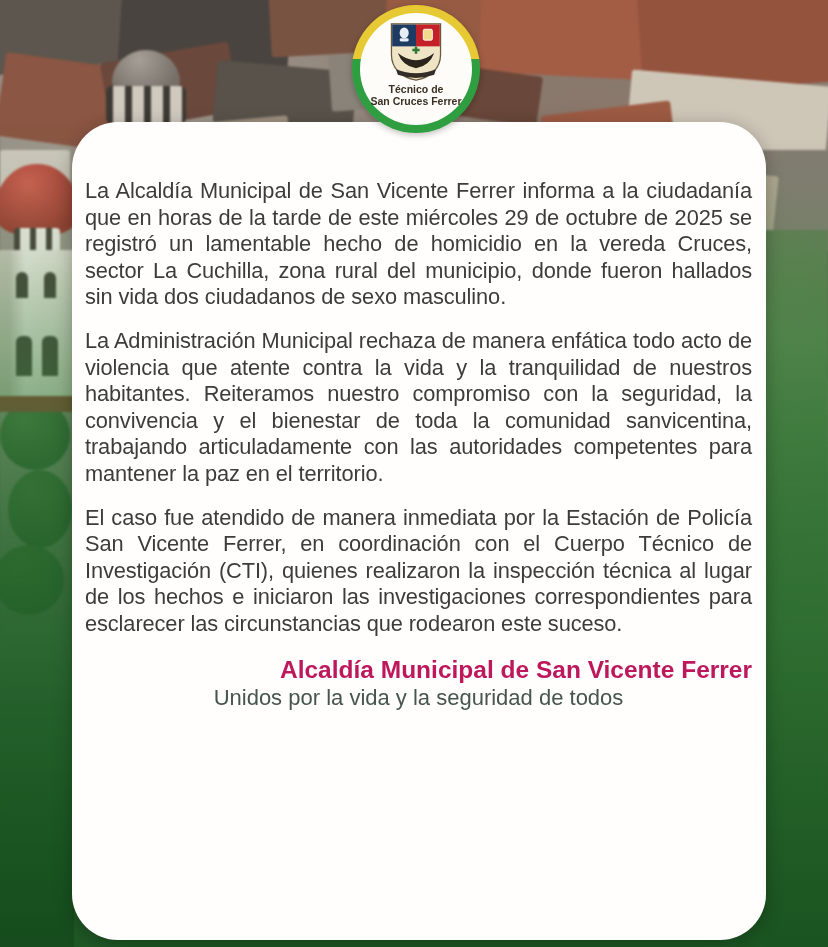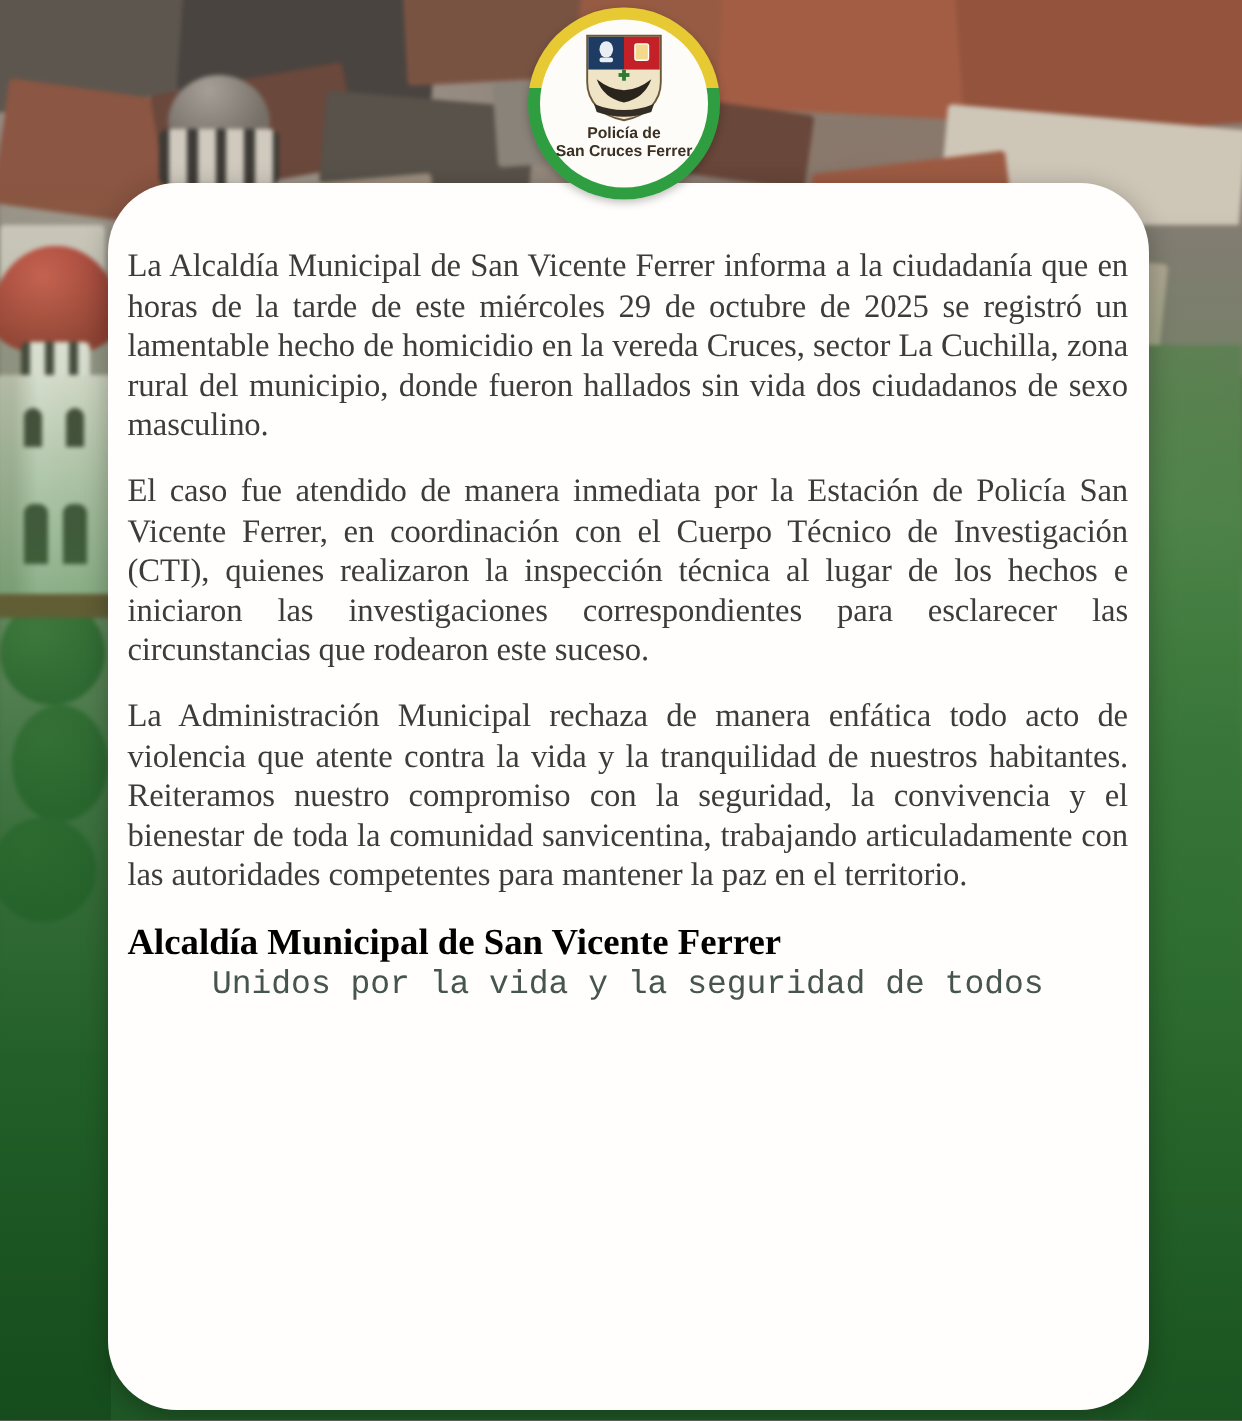--- a/index.html
+++ b/index.html
@@ -54,23 +54,23 @@
   .overlay-right{position:absolute;right:0;top:140px;width:64px;height:807px;pointer-events:none;
     background:linear-gradient(180deg,rgba(60,130,60,0) 0%,rgba(72,140,70,.45) 25%,rgba(48,112,50,.85) 60%,rgba(26,84,32,.97) 100%);}
   
   .card{position:absolute;left:72px;top:122px;width:694px;height:818px;background:#fffefd;
     border-radius:46px;box-shadow:0 4px 18px rgba(0,0,0,.28);
     padding:40px 14px 10px 13px;box-sizing:border-box;}
   .title{color:#2d5a33;font-weight:bold;font-size:24.5px;line-height:29px;text-align:center;
     letter-spacing:-.2px;margin:0 0 16px;}
   .title span{display:block;}
   .body-p{font-size:21.8px;line-height:26.6px;color:#3c3c3c;text-align:justify;
-    margin:2px 0 17px;letter-spacing:-.1px;font-family:Liberation Serif, serif;}
-  .footer-org{color:#000000;font-weight:bold;font-size:24.5px;line-height:29px;text-align:left;margin:2px 0 0;font-family:Liberation Serif, serif;}
-  .footer-slogan{color:#47564d;font-size:22px;line-height:27px;text-align:center;margin:0;font-family:Liberation Mono, monospace;}
+    margin:16px 0 17px;letter-spacing:-.1px;}
+  .footer-org{color:#be185d;font-weight:bold;font-size:24.5px;line-height:29px;text-align:right;margin:2px 0 0;}
+  .footer-slogan{color:#47564d;font-size:22px;line-height:27px;text-align:center;margin:0;}
   
   .logo{position:absolute;left:352px;top:5px;width:128px;height:128px;border-radius:50%;
     background:linear-gradient(180deg,#e6c933 0 42%,#2f9e41 42% 100%);
     display:flex;align-items:center;justify-content:center;z-index:5;
     box-shadow:0 2px 6px rgba(0,0,0,.25);}
   .logo-inner{width:112px;height:112px;border-radius:50%;background:#fdfcf8;
     display:flex;flex-direction:column;align-items:center;justify-content:flex-start;padding-top:9px;box-sizing:border-box;}
   .logo-text{font-size:10.5px;font-weight:bold;color:#3a2f22;line-height:1.12;text-align:center;margin-top:2px;}
   .logo-text span{display:block;}
 </style>
@@ -125,40 +125,40 @@
       <div class="church-base"></div>
     </div>
   </div>
 
   <div class="overlay-main"></div>
   <div class="overlay-left"></div>
   <div class="overlay-right"></div>
 
   <div class="card">
     <p class="body-p">La Alcaldía Municipal de San Vicente Ferrer informa a la ciudadanía que en horas de la tarde de este miércoles 29 de octubre de 2025 se registró un lamentable hecho de homicidio en la vereda Cruces, sector La Cuchilla, zona rural del municipio, donde fueron hallados sin vida dos ciudadanos de sexo masculino.</p>
+    <p class="body-p">La Administración Municipal rechaza de manera enfática todo acto de violencia que atente contra la vida y la tranquilidad de nuestros habitantes. Reiteramos nuestro compromiso con la seguridad, la convivencia y el bienestar de toda la comunidad sanvicentina, trabajando articuladamente con las autoridades competentes para mantener la paz en el territorio.</p>
     <p class="body-p">El caso fue atendido de manera inmediata por la Estación de Policía San Vicente Ferrer, en coordinación con el Cuerpo Técnico de Investigación (CTI), quienes realizaron la inspección técnica al lugar de los hechos e iniciaron las investigaciones correspondientes para esclarecer las circunstancias que rodearon este suceso.</p>
-    <p class="body-p">La Administración Municipal rechaza de manera enfática todo acto de violencia que atente contra la vida y la tranquilidad de nuestros habitantes. Reiteramos nuestro compromiso con la seguridad, la convivencia y el bienestar de toda la comunidad sanvicentina, trabajando articuladamente con las autoridades competentes para mantener la paz en el territorio.</p>
     <p class="footer-org">Alcaldía Municipal de San Vicente Ferrer</p>
     <p class="footer-slogan">Unidos por la vida y la seguridad de todos</p>
   </div>
 
   <div class="logo">
     <div class="logo-inner">
       <svg width="56" height="60" viewBox="0 0 60 66">
         <path d="M3,2 h54 v34 c0,15 -11,25 -27,28 C14,61 3,51 3,36 Z" fill="#efe4c6" stroke="#6b5a3a" stroke-width="1.4"></path>
         <rect x="3.8" y="2.8" width="26.2" height="24" fill="#1e3c63"></rect>
         <rect x="30" y="2.8" width="26.2" height="24" fill="#c32127"></rect>
         <ellipse cx="17" cy="12" rx="5" ry="6" fill="#e9eef5"></ellipse>
         <rect x="12" y="18" width="10" height="3.4" rx="1.6" fill="#e9eef5"></rect>
         <rect x="38" y="8" width="10" height="12" rx="1.5" fill="#f2d98c" stroke="#fff" stroke-width="1"></rect>
         <rect x="28.6" y="27" width="2.8" height="8" fill="#2f7a33"></rect>
         <rect x="26" y="29.4" width="8" height="2.8" fill="#2f7a33"></rect>
         <path d="M10,34 Q30,50 50,34 Q45,48 30,51 Q15,48 10,34 Z" fill="#2a241c"></path>
         <path d="M8,52 q22,9 44,0 l-2,6 q-20,7 -40,0 Z" fill="#332d26"></path>
       </svg>
       <div class="logo-text">
-        <span>Policía de</span>
+        <span>Técnico de</span>
         <span>San Cruces Ferrer</span>
       </div>
     </div>
   </div>
 
 </div>
 
 </body></html>

